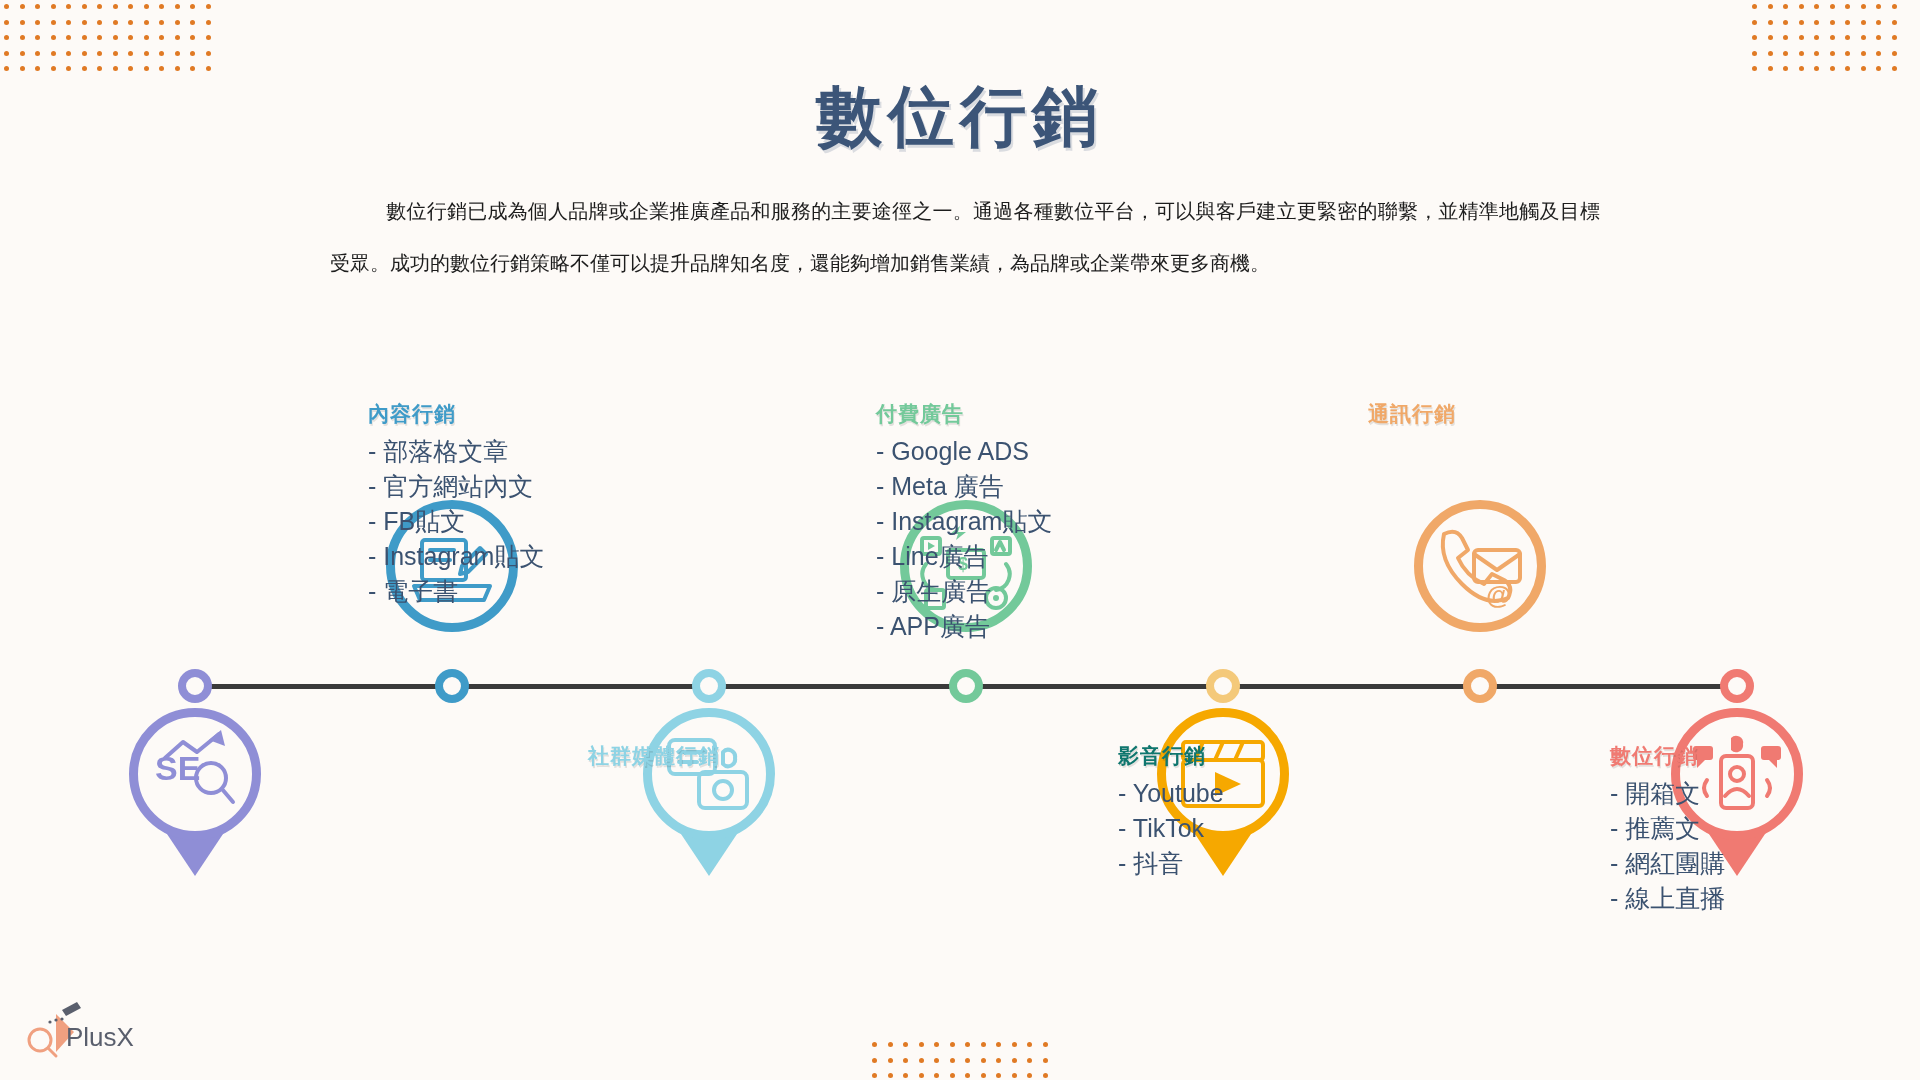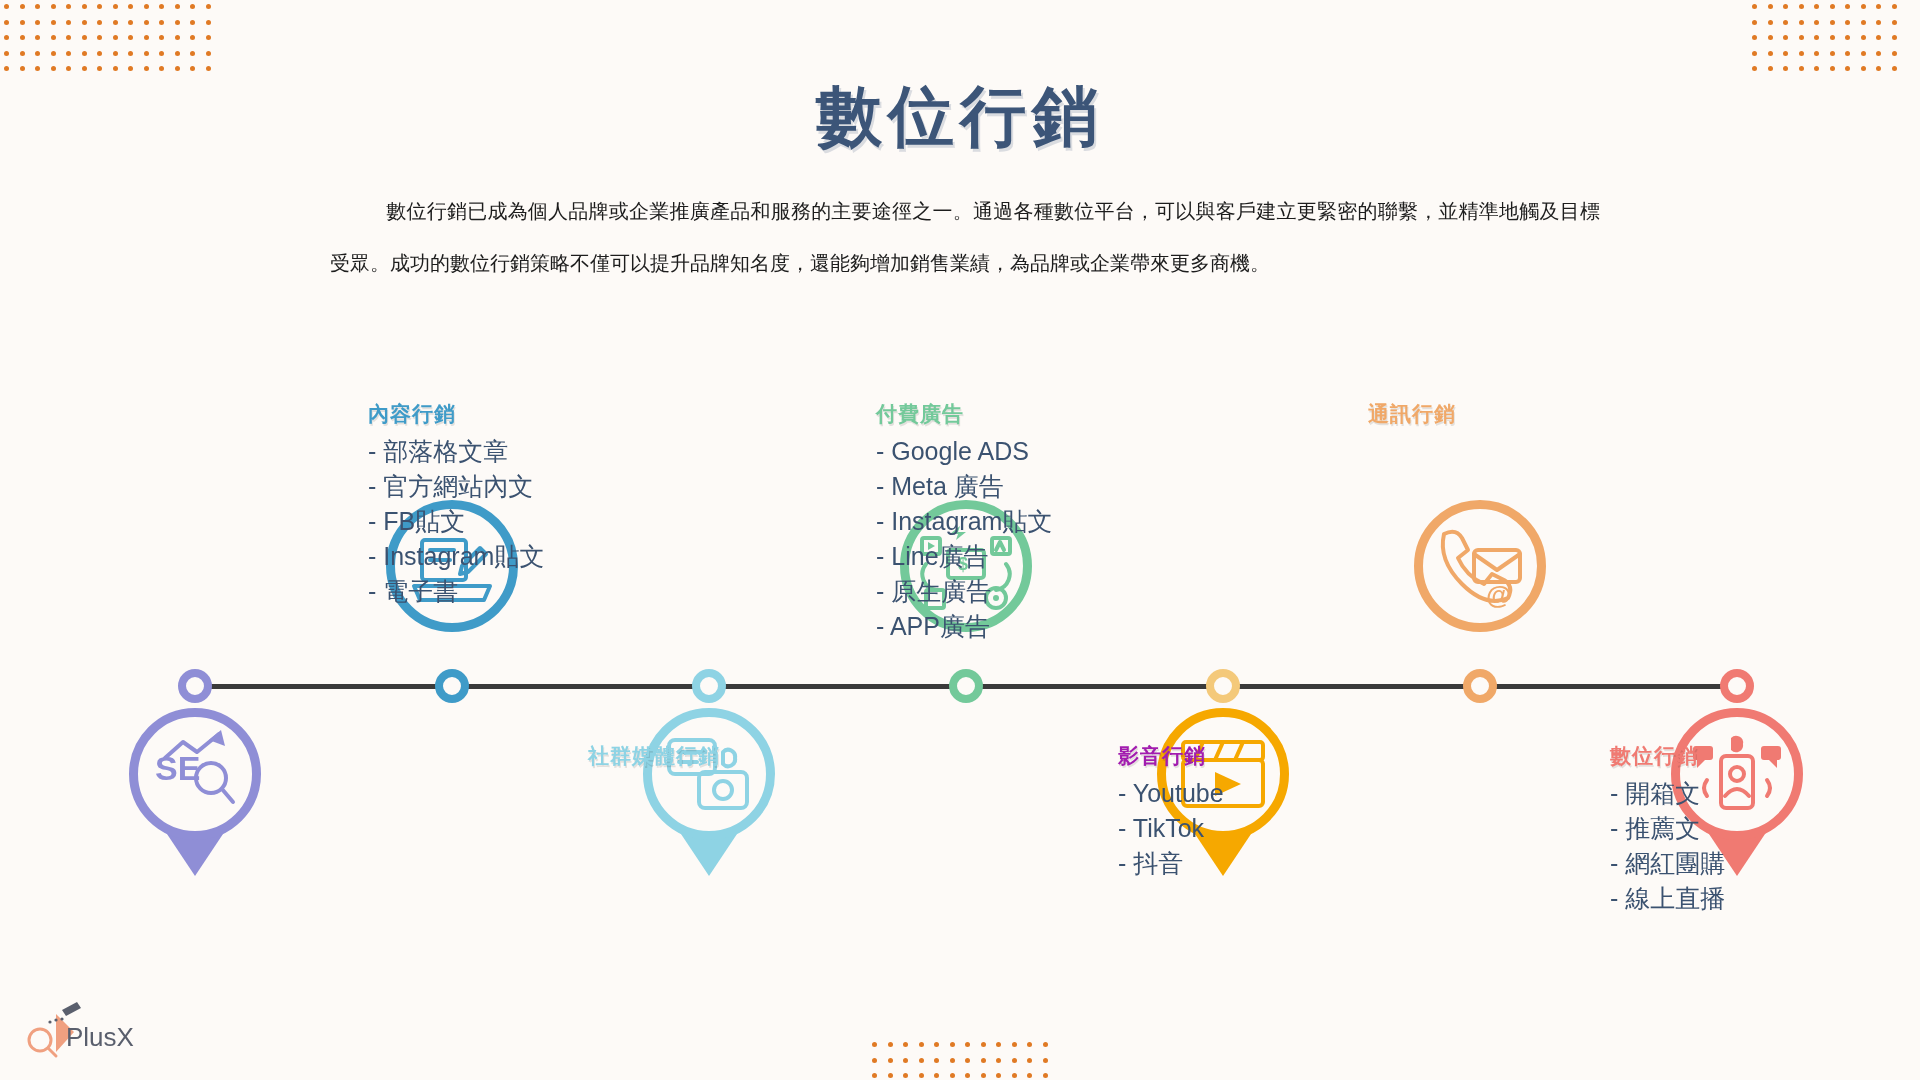--- a/index.html
+++ b/index.html
@@ -357,21 +357,21 @@
             <rect x="6" y="14" width="80" height="18" rx="3" fill="none" stroke="#f6a800" stroke-width="4" stroke-linecap="round" stroke-linejoin="round"></rect>
             <line x1="26" y1="14" x2="18" y2="32" fill="none" stroke="#f6a800" stroke-width="4" stroke-linecap="round" stroke-linejoin="round"></line>
             <line x1="46" y1="14" x2="38" y2="32" fill="none" stroke="#f6a800" stroke-width="4" stroke-linecap="round" stroke-linejoin="round"></line>
             <line x1="66" y1="14" x2="58" y2="32" fill="none" stroke="#f6a800" stroke-width="4" stroke-linecap="round" stroke-linejoin="round"></line>
             <rect x="6" y="32" width="80" height="46" rx="4" fill="none" stroke="#f6a800" stroke-width="4" stroke-linecap="round" stroke-linejoin="round"></rect>
             <polygon points="38,44 64,56 38,68" fill="#f6a800"></polygon>
           </svg>
         </div>
       </div>
       <div class="block" style="left:1118px;top:742px">
-        <div class="blk-head" style="color:#a21caf">影音行銷</div>
+        <div class="blk-head" style="color:#0f766e">影音行銷</div>
         <ul class="blk-list">
           <li>- Youtube</li>
           <li>- TikTok</li>
           <li>- 抖音</li>
         </ul>
       </div>
       <div class="node" style="left:1480px;top:686px;border-color:#f0a868"></div>
       <div class="pin up" style="left:1414px;top:500px">
         <div class="tail" style="border-bottom-color:#f0a868"></div>
         <div class="disc" style="border-color:#f0a868;top:0"></div>

